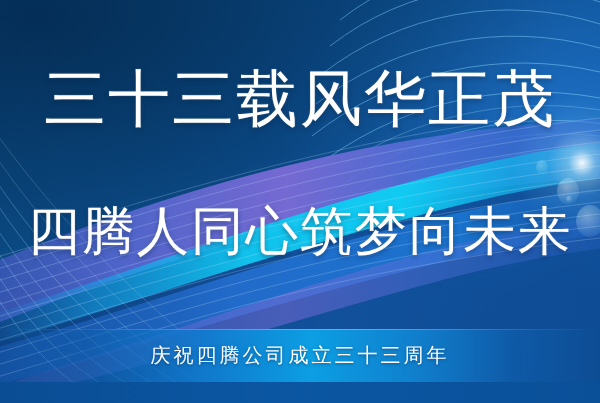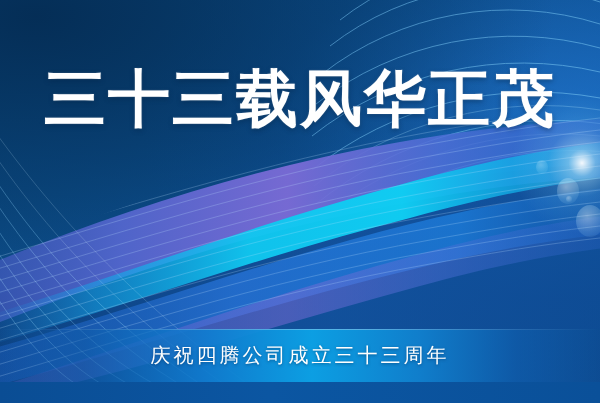--- a/index.html
+++ b/index.html
@@ -88,21 +88,21 @@
 
   
   .headline-wrap {
     position: absolute;
     left: 0; right: 0;
     text-align: center;
   }
   .headline {
     color: #ffffff;
     font-family: "Liberation Sans", "DejaVu Sans", sans-serif;
-    font-weight: 700;
+    font-weight: 400;
     letter-spacing: 2px;
     white-space: nowrap;
     text-shadow:
        0 2px 5px rgba(3,35,70,0.45),
        0 0 2px rgba(255,255,255,0.25);
   }
   #line1 { top: 60px; }
   #line1 .headline { font-size: 61px; line-height: 78px; }
   #line2 { top: 192px; }
   #line2 .headline { font-size: 61px; line-height: 78px; }
@@ -243,18 +243,21 @@
   <div class="sub-band"></div>
   <div class="sub-band-edge" style="top:329px;"></div>
   <div class="sub-band-edge" style="top:382px;"></div>
 
   <div class="bottom-strip"></div>
 
   <div class="headline-wrap" id="line1">
     <span class="headline" style="font-size: 62px;">三十三载风华正茂</span>
   </div>
 
+  <div class="headline-wrap" id="line2">
+    <span class="headline" style="font-size: 52.5px;">四腾人同心筑梦向未来</span>
+  </div>
 
   <div id="subtitle-wrap">
     <span class="subtitle">庆祝四腾公司成立三十三周年</span>
   </div>
 
 </div>
 
 </body></html>

